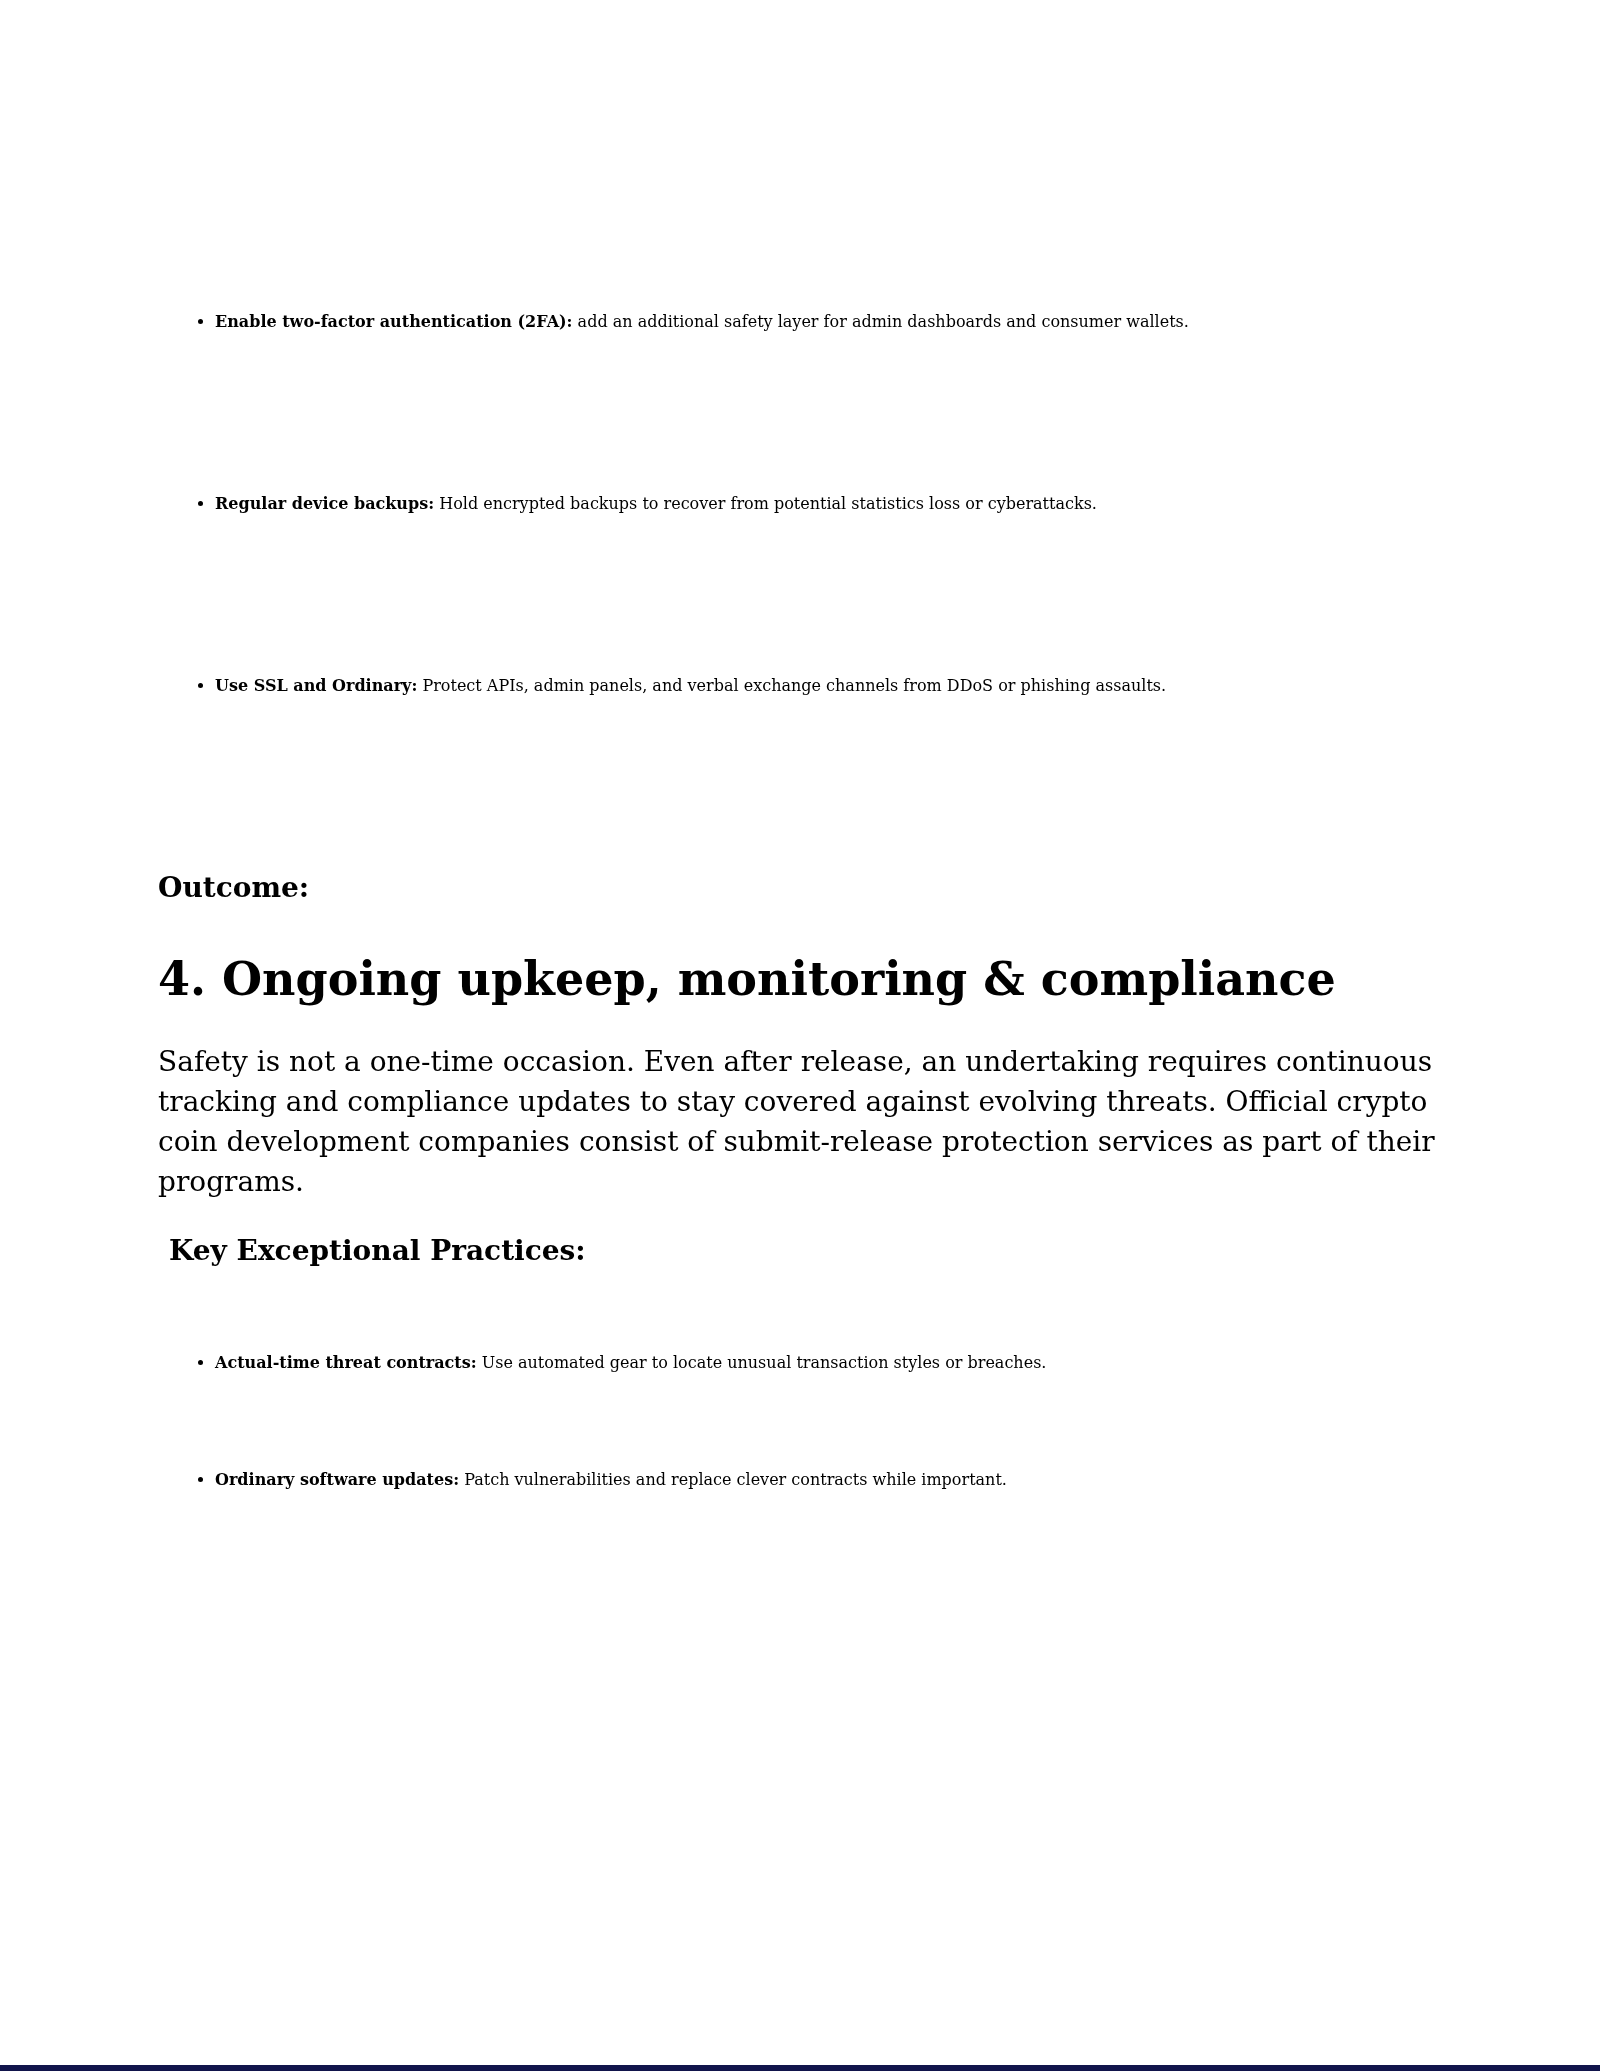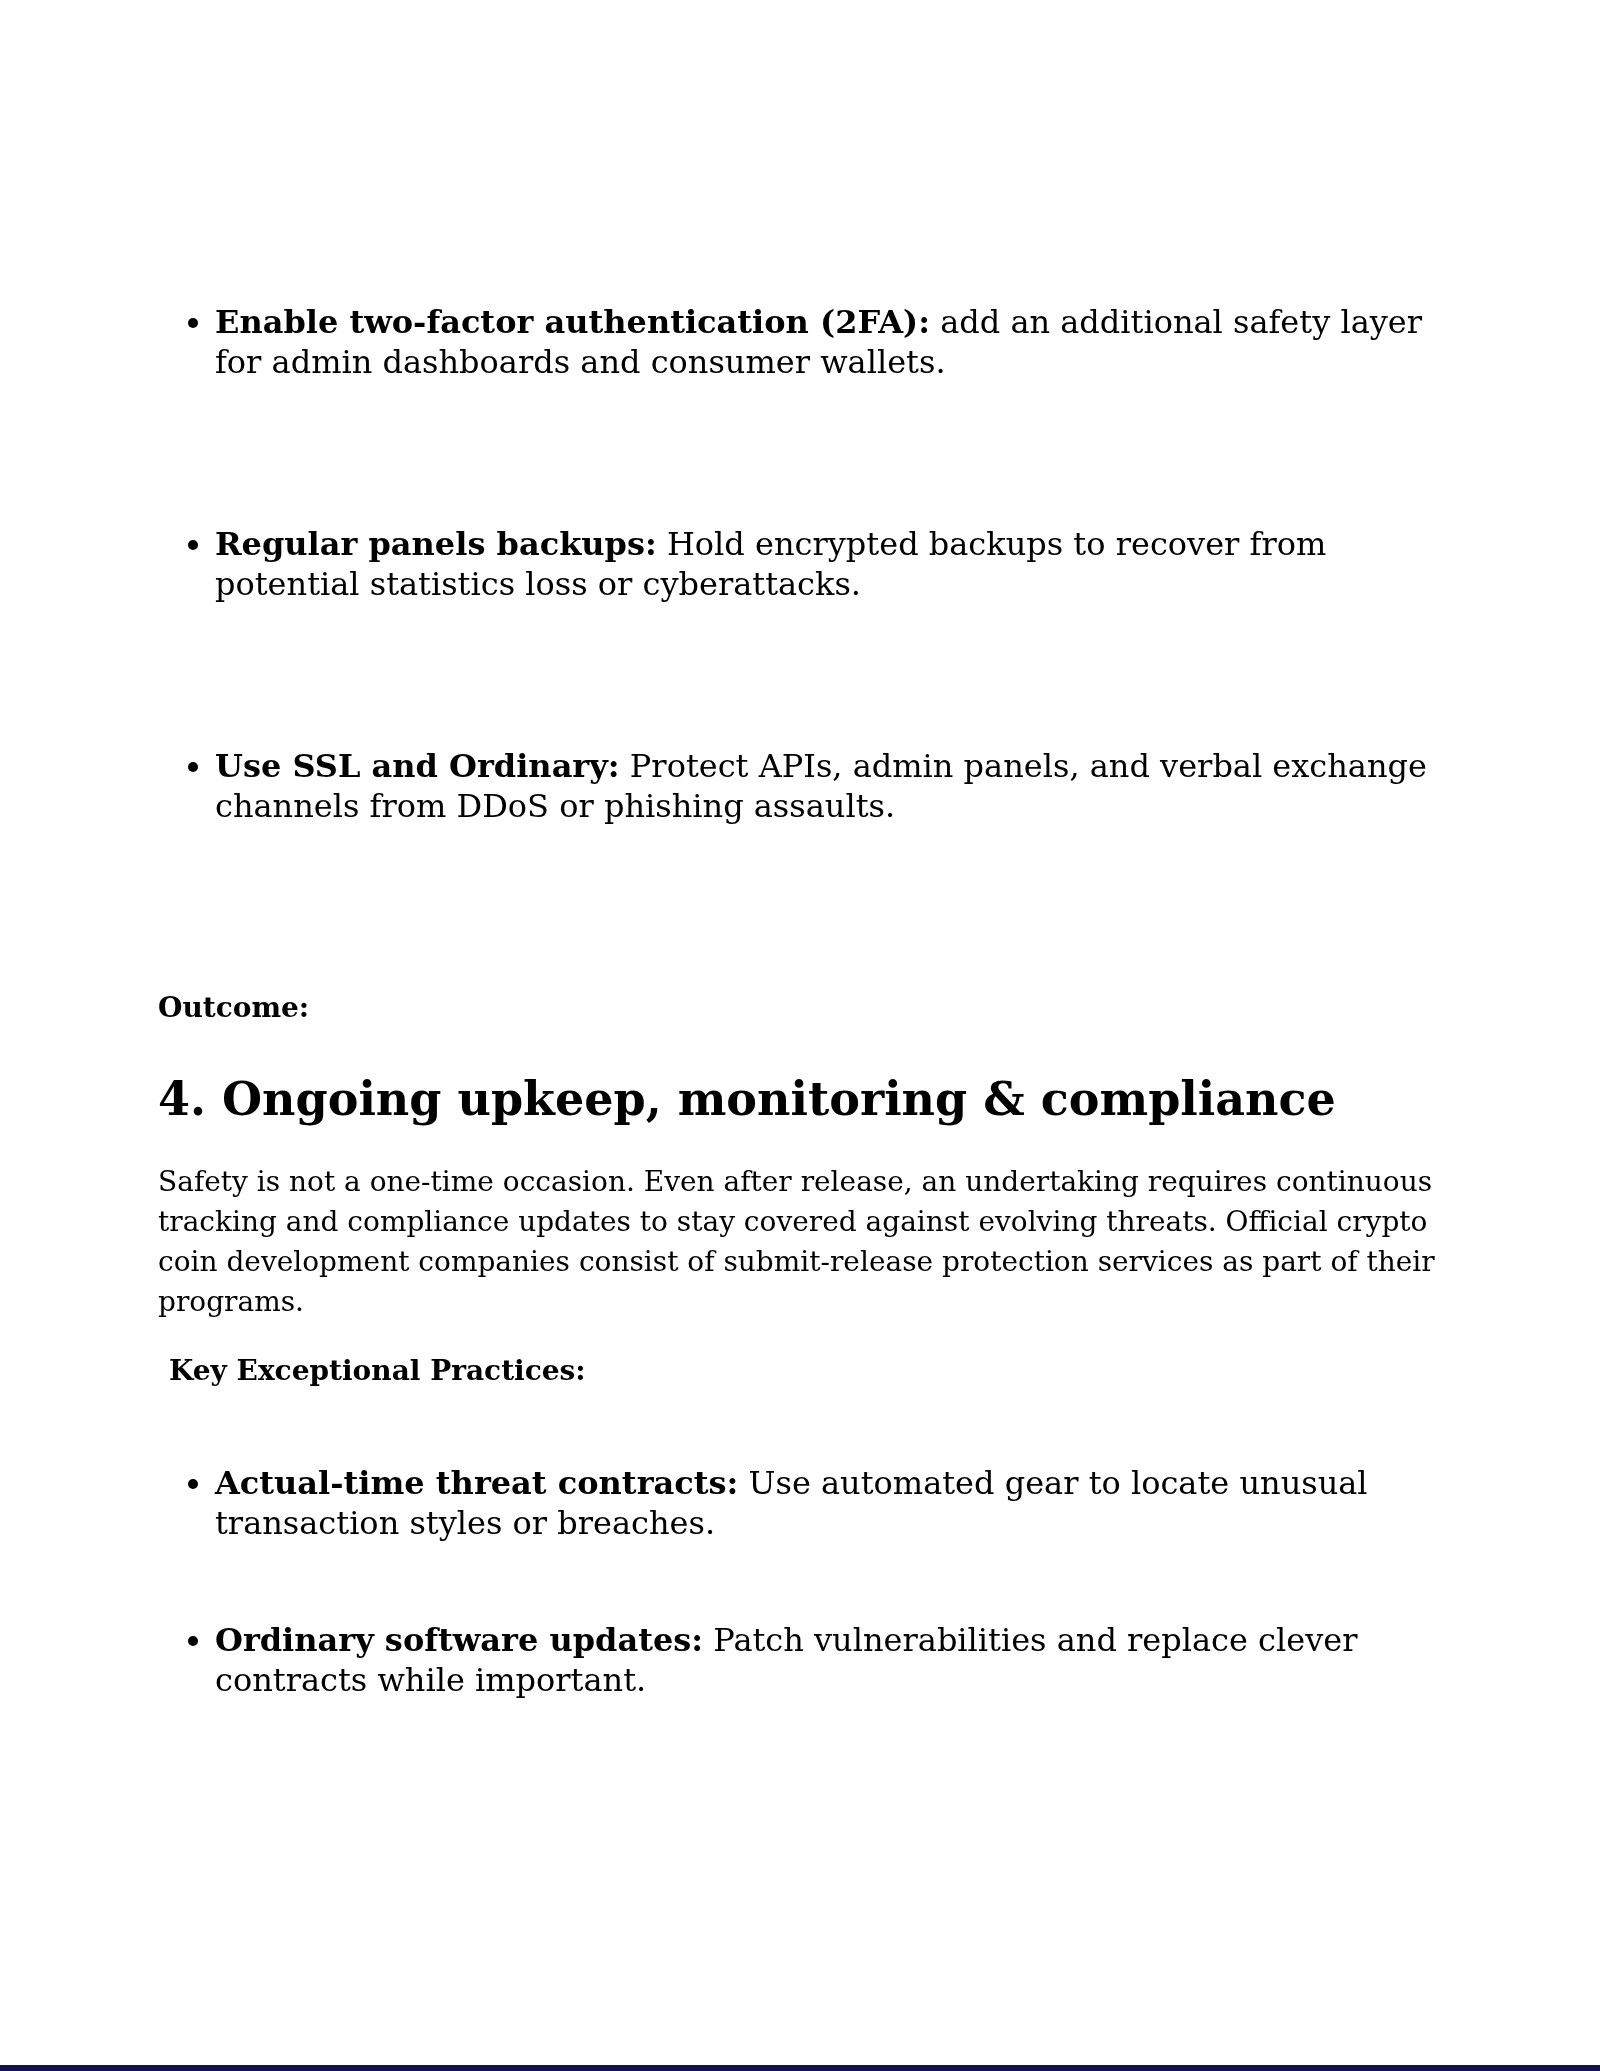--- a/index.html
+++ b/index.html
@@ -23,21 +23,21 @@
   .body-text {
     font-size: 28px;
     line-height: 40px;
   }
   ul.doc-list {
     list-style: disc outside;
     margin: 0;
     padding-left: 57px;
   }
   ul.doc-list li {
-    font-size: 32px;
+    font-size: 16px;
     line-height: 40px;
     max-width: 1250px;
   }
   ul.list-top li + li { margin-top: 142px; }
   ul.list-bottom { margin-top: 72px; }
   ul.list-bottom li + li { margin-top: 77px; }
   .bold { font-weight: bold; }
   .sub-heading {
     font-size: 28px;
     line-height: 40px;
@@ -66,21 +66,21 @@
 <body>
 
 <div class="page" style="background: rgb(255, 255, 255); color: rgb(0, 0, 0);">
   <div class="content">
 
     <ul class="doc-list list-top">
       <li>
         <span class="bold">Enable two-factor authentication (2FA):</span><span> add an additional safety layer for admin dashboards and consumer wallets.</span>
       </li>
       <li>
-        <span class="bold">Regular panels backups:</span><span> Hold encrypted backups to recover from potential statistics loss or cyberattacks.</span>
+        <span class="bold">Regular device backups:</span><span> Hold encrypted backups to recover from potential statistics loss or cyberattacks.</span>
       </li>
       <li>
         <span class="bold">Use SSL and Ordinary:</span><span> Protect APIs, admin panels, and verbal exchange channels from DDoS or phishing assaults.</span>
       </li>
     </ul>
 
     <h3 class="sub-heading outcome-heading">Outcome:</h3>
 
 
     <h2 class="section-heading">4. Ongoing upkeep, monitoring &amp; compliance</h2>

